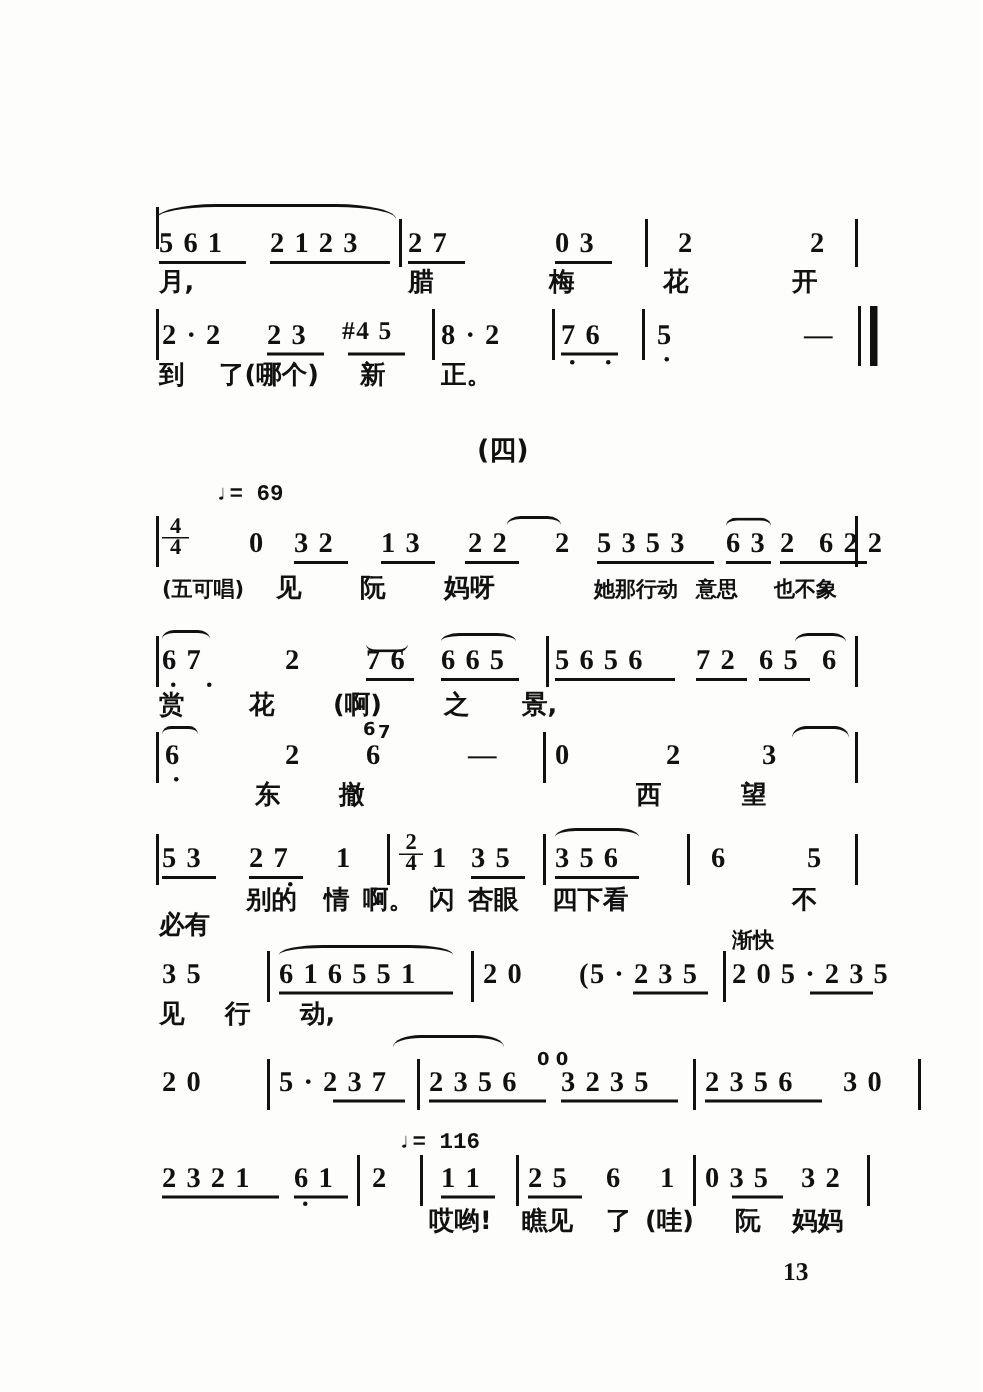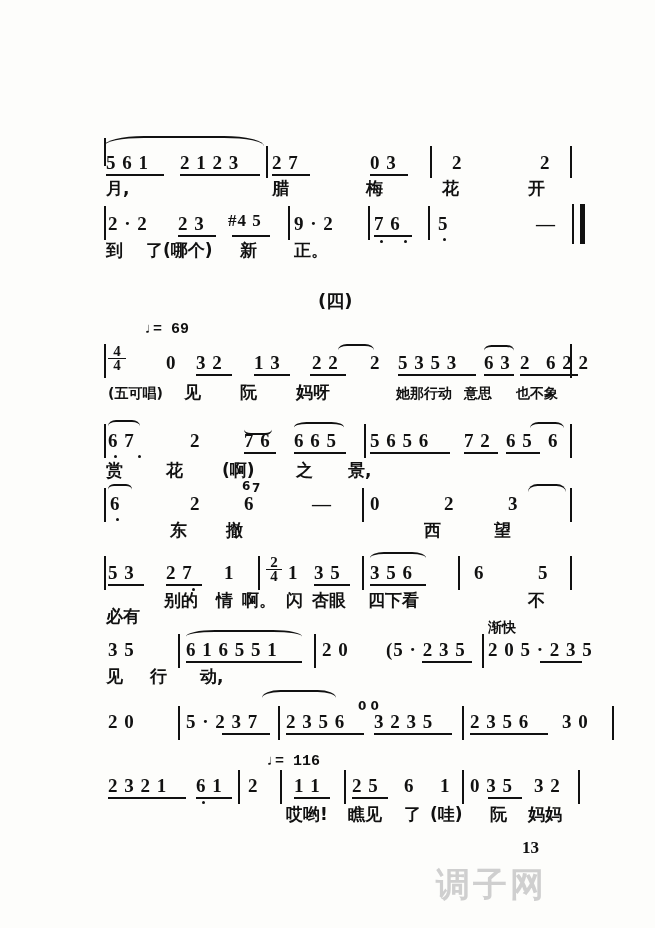--- a/index.html
+++ b/index.html
@@ -146,21 +146,21 @@
   <div class="t lyr" style="left:528px; top:180px;">开</div>
 
   <div class="bar" style="left:104px; top:206px; height:34px;"></div>
   <div class="t num" style="left:108px; top:214px;">2 · 2</div>
   <div class="t num" style="left:178px; top:214px;">2 3</div>
   <div class="beam" style="left:178px; top:235px; width:38px;"></div>
   <div class="t num" style="left:228px; top:212px; font-size:17px;">#4 5</div>
   <div class="beam" style="left:232px; top:235px; width:38px;"></div>
 
   <div class="bar" style="left:288px; top:206px; height:34px;"></div>
-  <div class="t num" style="left:294px; top:214px;">9 · 2</div>
+  <div class="t num" style="left:294px; top:214px;">8 · 2</div>
 
   <div class="bar" style="left:368px; top:206px; height:34px;"></div>
   <div class="t num" style="left:374px; top:214px;">7 6</div>
   <div class="beam" style="left:374px; top:235px; width:38px;"></div>
   <div class="dot" style="left:380px; top:240px;"></div>
   <div class="dot" style="left:404px; top:240px;"></div>
 
   <div class="bar" style="left:428px; top:206px; height:34px;"></div>
   <div class="t num" style="left:438px; top:214px;">5</div>
   <div class="dot" style="left:443px; top:238px;"></div>
@@ -363,15 +363,14 @@
 
   <div class="t lyr" style="left:286px; top:806px;">哎哟!</div>
   <div class="t lyr" style="left:348px; top:806px;">瞧见</div>
   <div class="t lyr" style="left:404px; top:806px;">了</div>
   <div class="t lyr" style="left:430px; top:806px;">(哇)</div>
   <div class="t lyr" style="left:490px; top:806px;">阮</div>
   <div class="t lyr" style="left:528px; top:806px;">妈妈</div>
 
   <div class="pagenum" style="left:522px; top:838px;">13</div>
 
-  <div class="wm wm-cn" style="left:436px; top:862px;">调子网</div>
 
 </div>
 
 </body></html>

